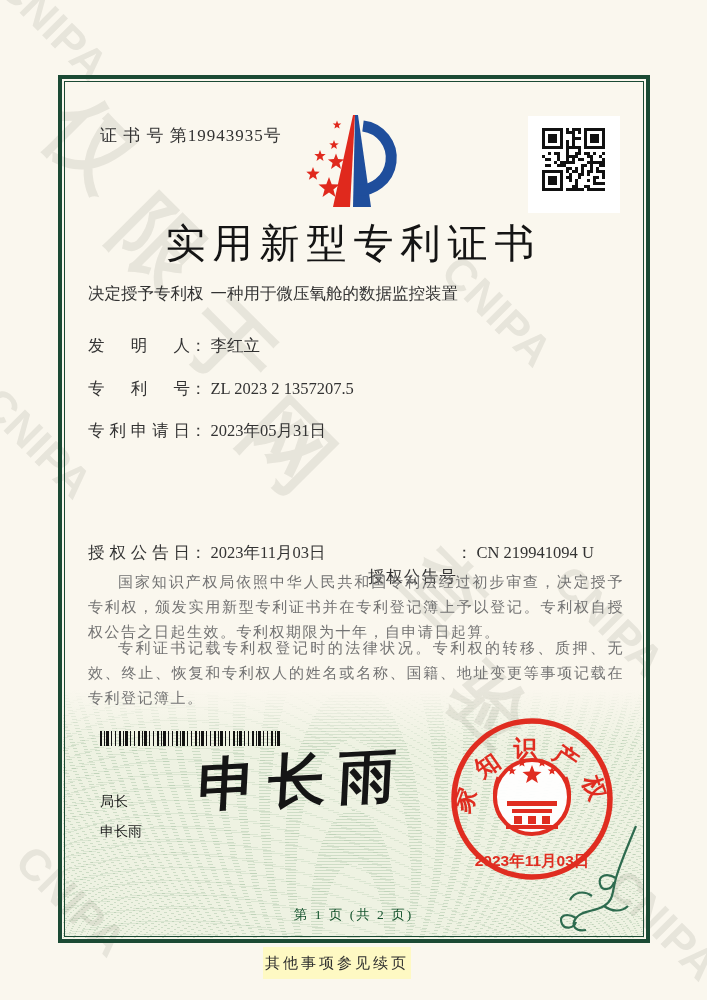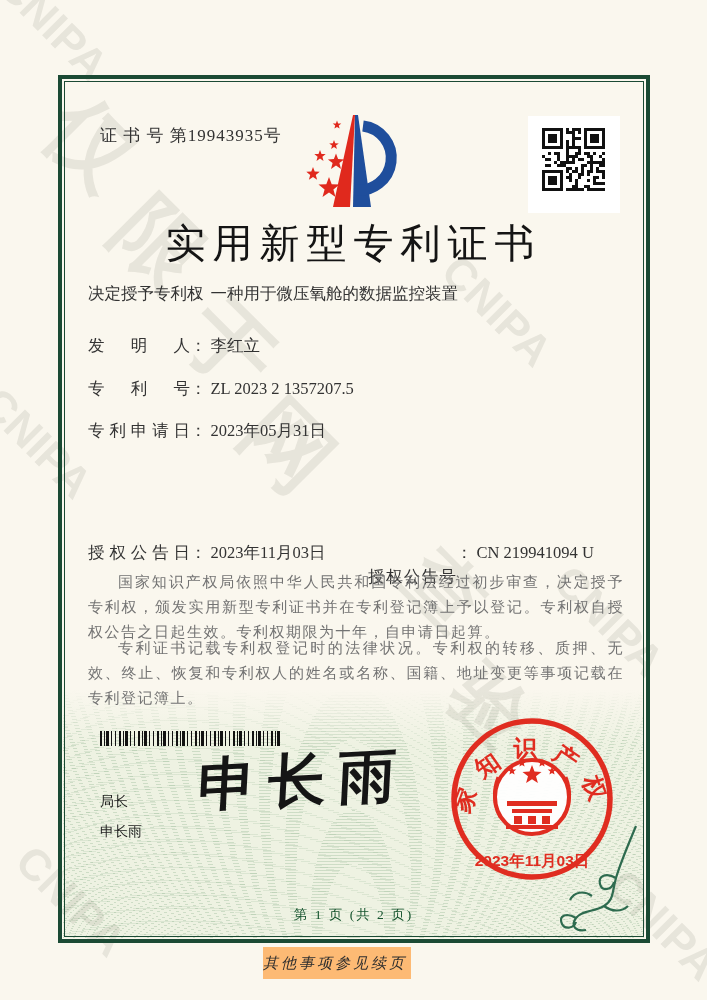--- a/index.html
+++ b/index.html
@@ -52,21 +52,21 @@
       #121212 15px 16px,rgba(0,0,0,0) 16px 19px);}
   .signer{position:absolute;left:100px;top:786px;z-index:5;
           font-family:"Liberation Sans","DejaVu Sans",sans-serif;font-size:14px;color:#1e1e1e;line-height:30px;}
   .signature{position:absolute;left:198px;top:742px;z-index:5;font-size:58px;color:#151515;
              letter-spacing:12px;transform:rotate(-3deg) skewX(-6deg);font-weight:600;white-space:nowrap;}
   .seal{position:absolute;left:446px;top:713px;width:172px;height:172px;z-index:6;opacity:0.95;}
   .flourish{position:absolute;left:556px;top:820px;width:86px;height:114px;z-index:4;}
   .page-info{position:absolute;left:0;right:0;top:906px;text-align:center;font-size:13.5px;
              color:#14532d;z-index:5;letter-spacing:2px;}
   .note-box{position:absolute;left:263px;top:947px;width:148px;height:32px;line-height:32px;
-            background:#fdba74;font-size:15px;letter-spacing:3px;color:#2e2e2e;z-index:5;font-style:italic;}
+            background:#fef9c3;text-align:center;font-size:15px;letter-spacing:3px;color:#2e2e2e;z-index:5;}
 </style>
 </head>
 <body>
 
 <div class="band"></div>
 
 <div class="wm-layer">
   <div class="wm" style="left:-14px;top:0px;font-size:44px">CNIPA</div>
   <div class="wm" style="left:48px;top:86px;font-size:86px">仅</div>
   <div class="wm" style="left:116px;top:186px;font-size:86px">限</div>

